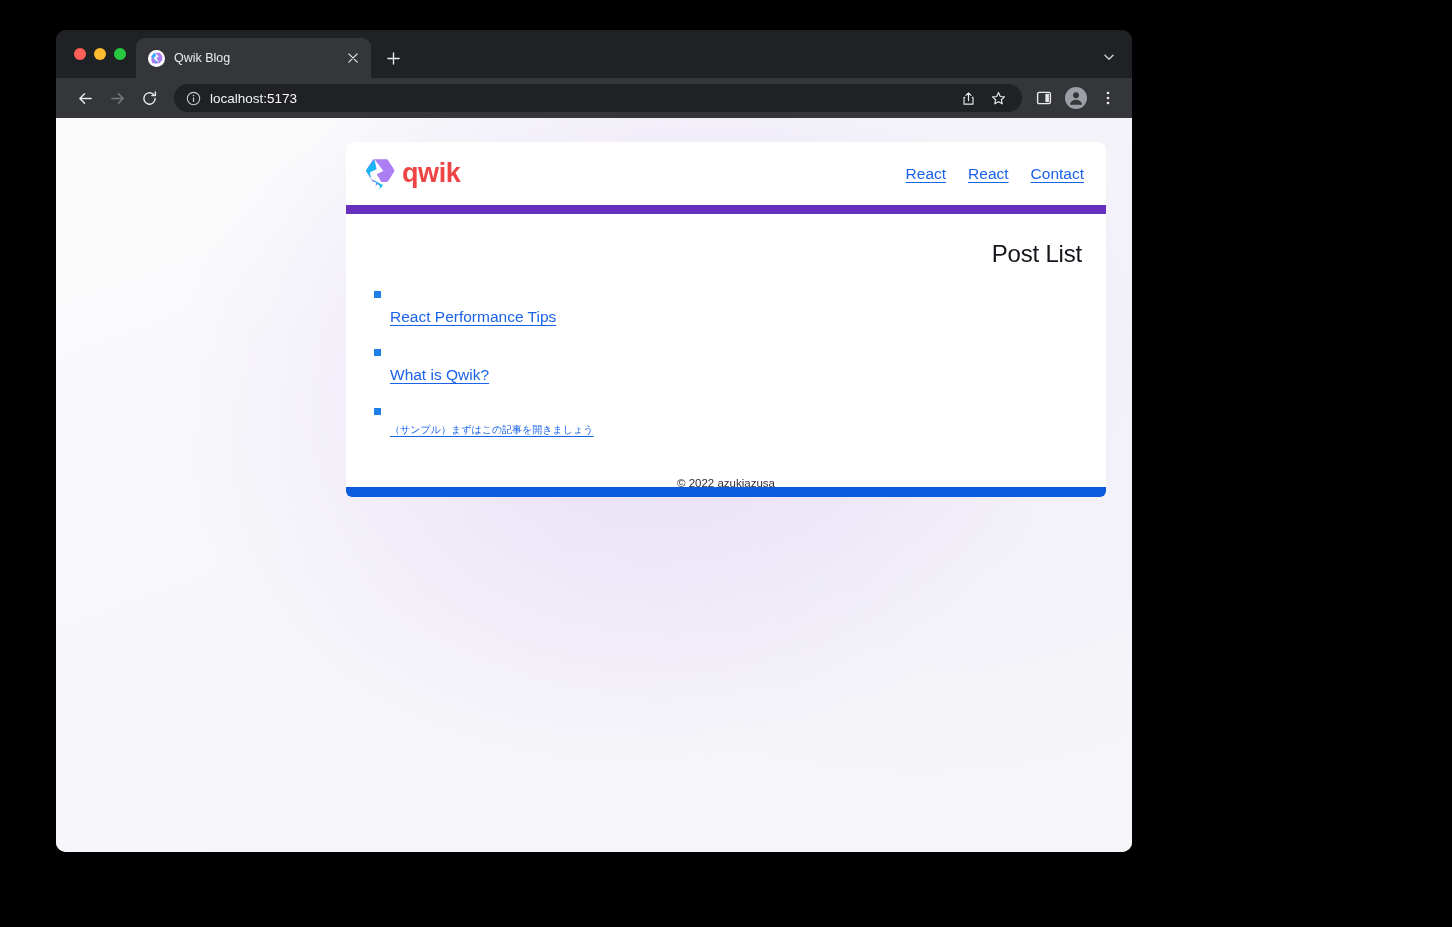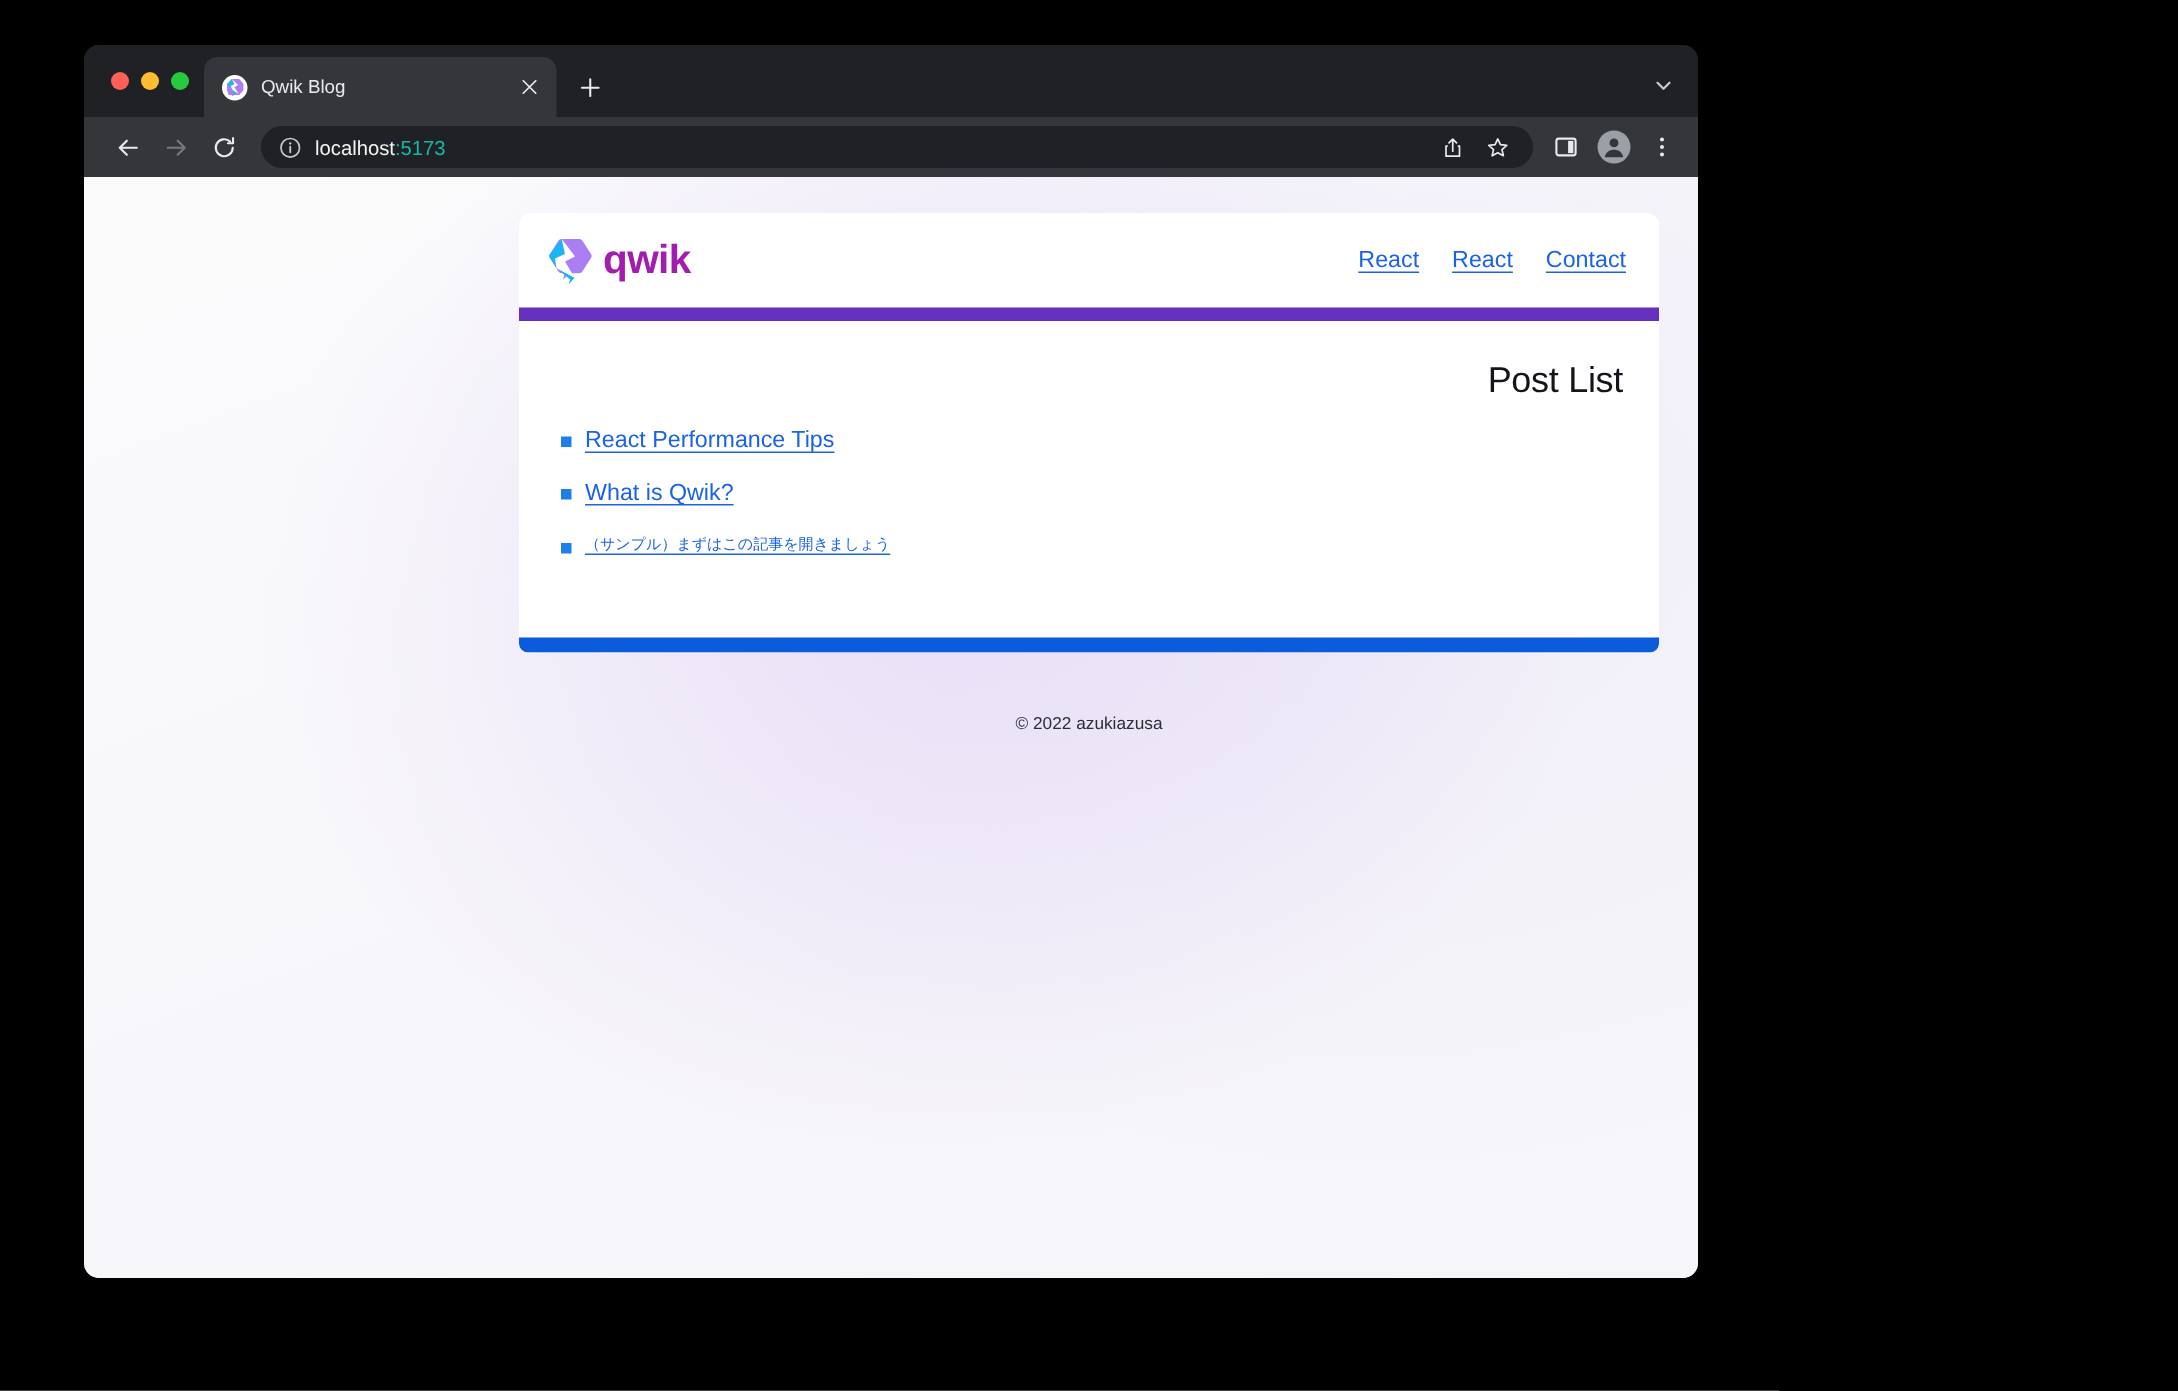--- a/index.html
+++ b/index.html
@@ -110,21 +110,21 @@
     padding:0 10px 0 12px;
     gap:9px;
     min-width:0;
   }
   .omnibox .info-icon{ width:15px;height:15px; flex:0 0 15px; }
   .omnibox .url{
     font-size:13.5px;
     color:#f1f3f4;
     white-space:nowrap; overflow:hidden;
   }
-  .omnibox .url .dim{ color:#14b8a6; }
+  .omnibox .url .dim{ color:#ffffff; }
   .omni-actions{
     margin-left:auto;
     display:flex; align-items:center; gap:6px;
     padding-right:2px;
   }
   .omni-actions .icon-btn{
     width:24px;height:24px;
     display:flex;align-items:center;justify-content:center;
   }
   .omni-actions .icon-btn svg{ width:15px;height:15px; }
@@ -174,21 +174,21 @@
     background:#ffffff;
     height:63px;
     display:flex; align-items:center;
     padding:0 22px 0 20px;
   }
   .brand{ display:flex; align-items:center; gap:6px; }
   .brand svg{ width:30px; height:32px; display:block; }
   .brand-name{
     font-size:27px;
     font-weight:700;
-    color:#a21caf;
+    color:#ef4444;
     letter-spacing:-0.4px;
     line-height:1;
   }
   .site-nav{
     margin-left:auto;
     display:flex; align-items:center; gap:22px;
   }
   .site-nav a{
     color:#1a63e8;
     font-size:15.5px;
@@ -224,20 +224,21 @@
     position:absolute;
     left:6px; top:9px;
     width:7px; height:7px;
     background:#1f7fe8;
   }
   .post-list a{
     color:#1a63e8;
     font-size:15.5px;
     text-underline-offset:2.5px;
     line-height:1.5;
+    margin-top:23px;
   }
   .post-list a.jp{ font-size:10px; }
 
   .rule-bottom{
     height:10px;
     background:#0b5bdd;
     border-radius:0 0 5px 5px;
   }
 
   .site-footer{

